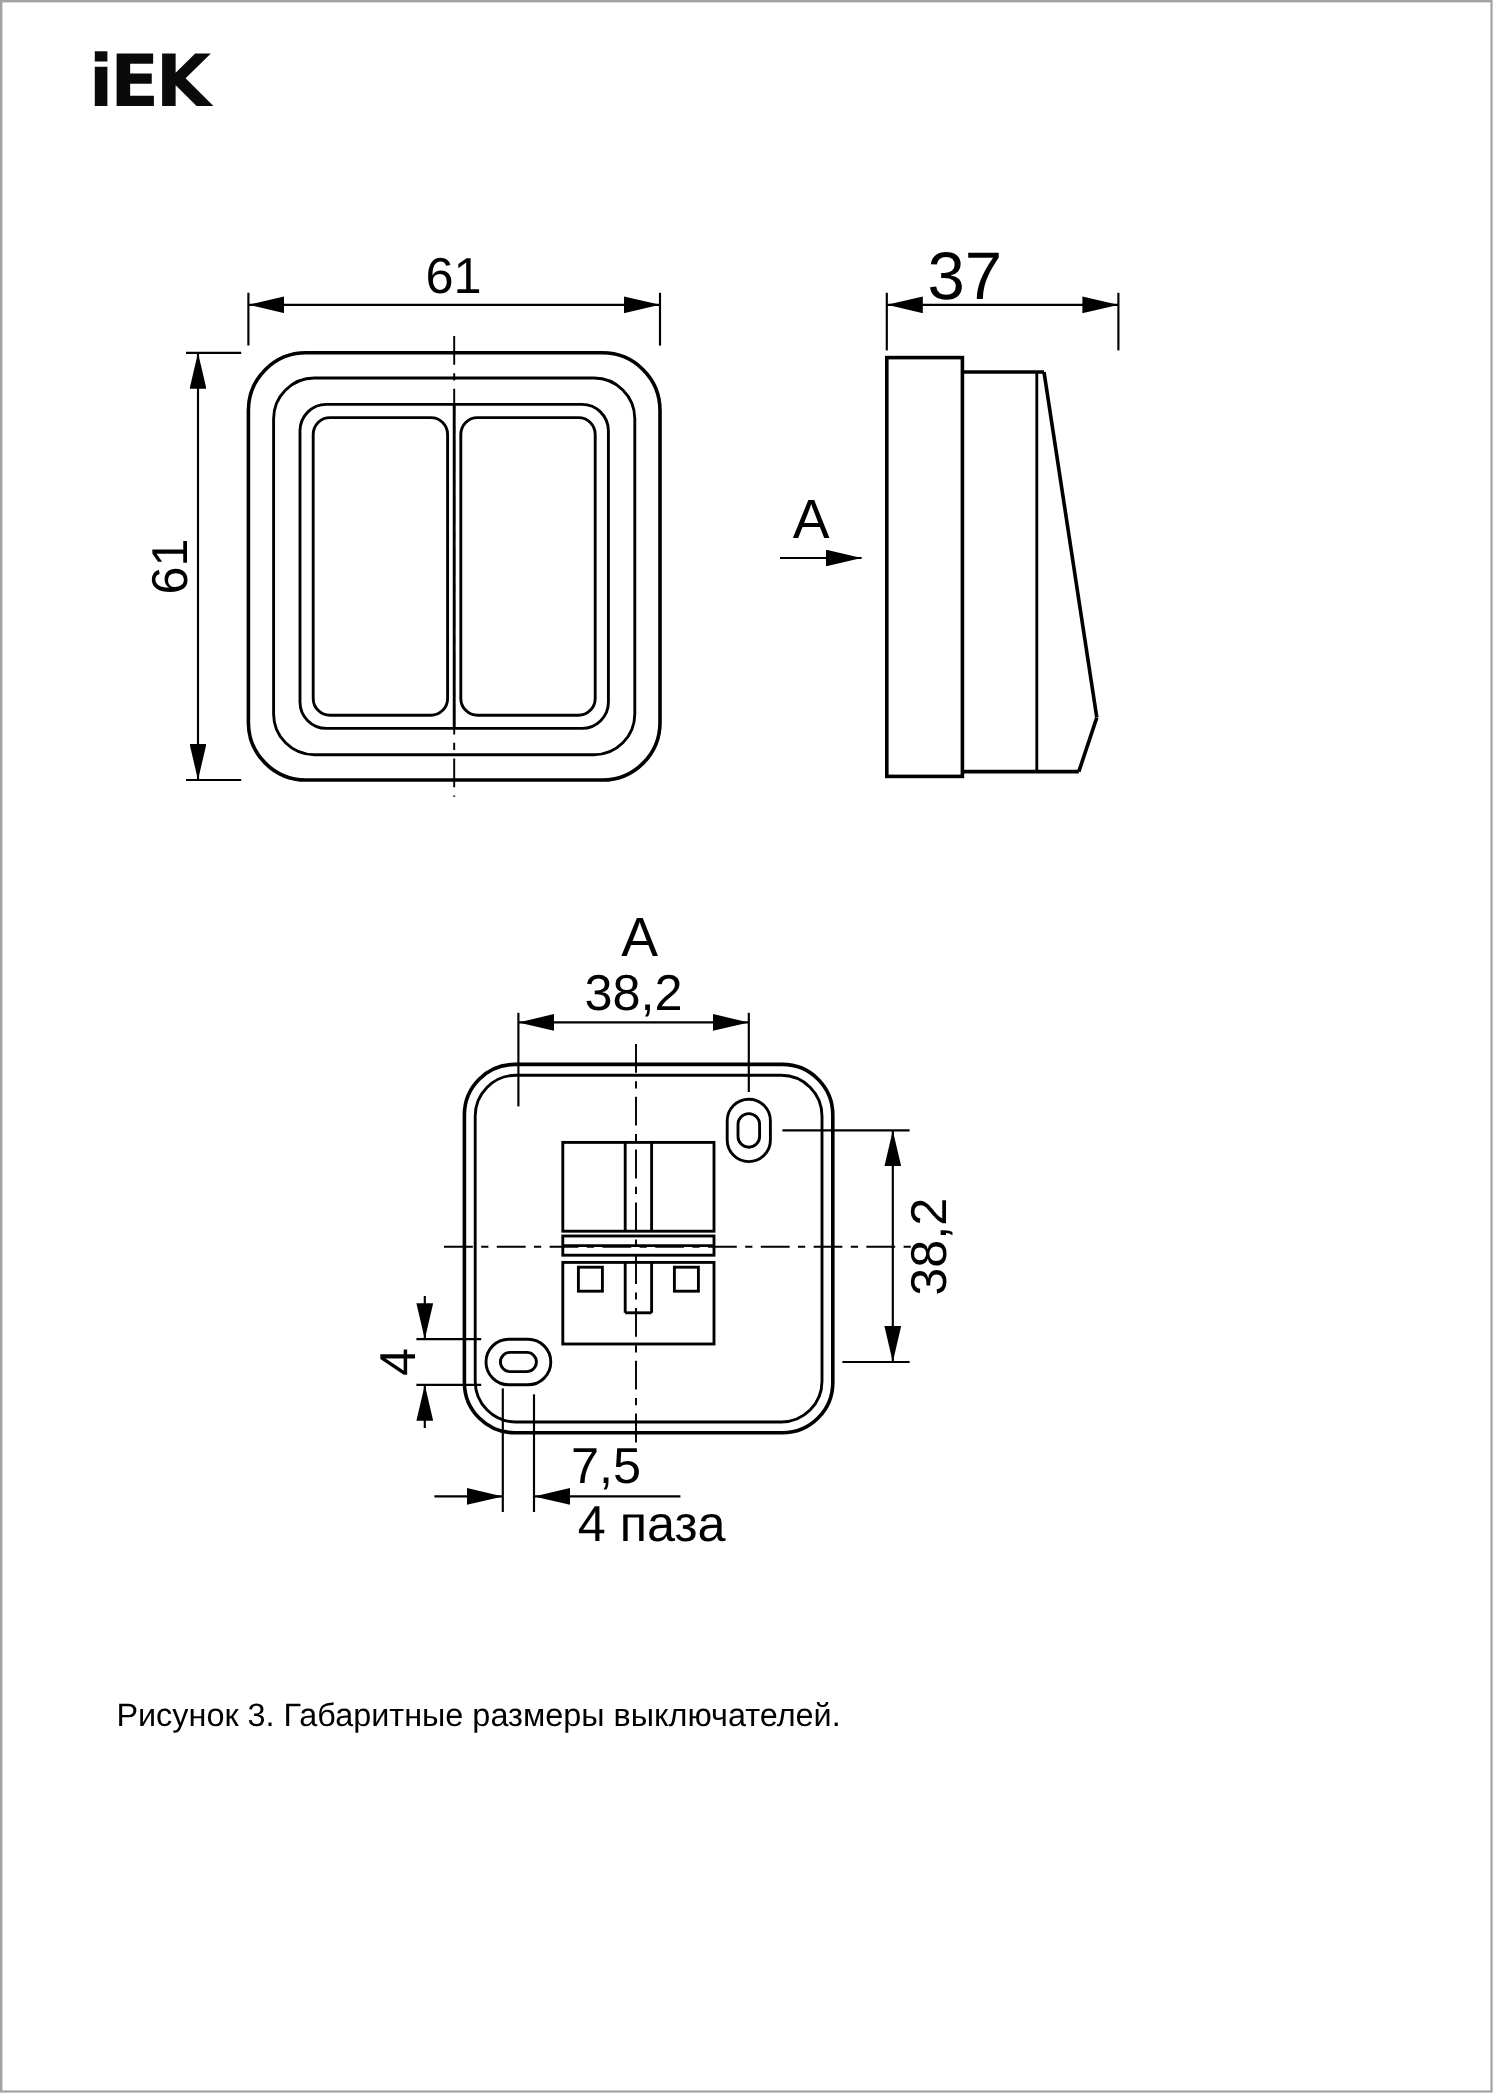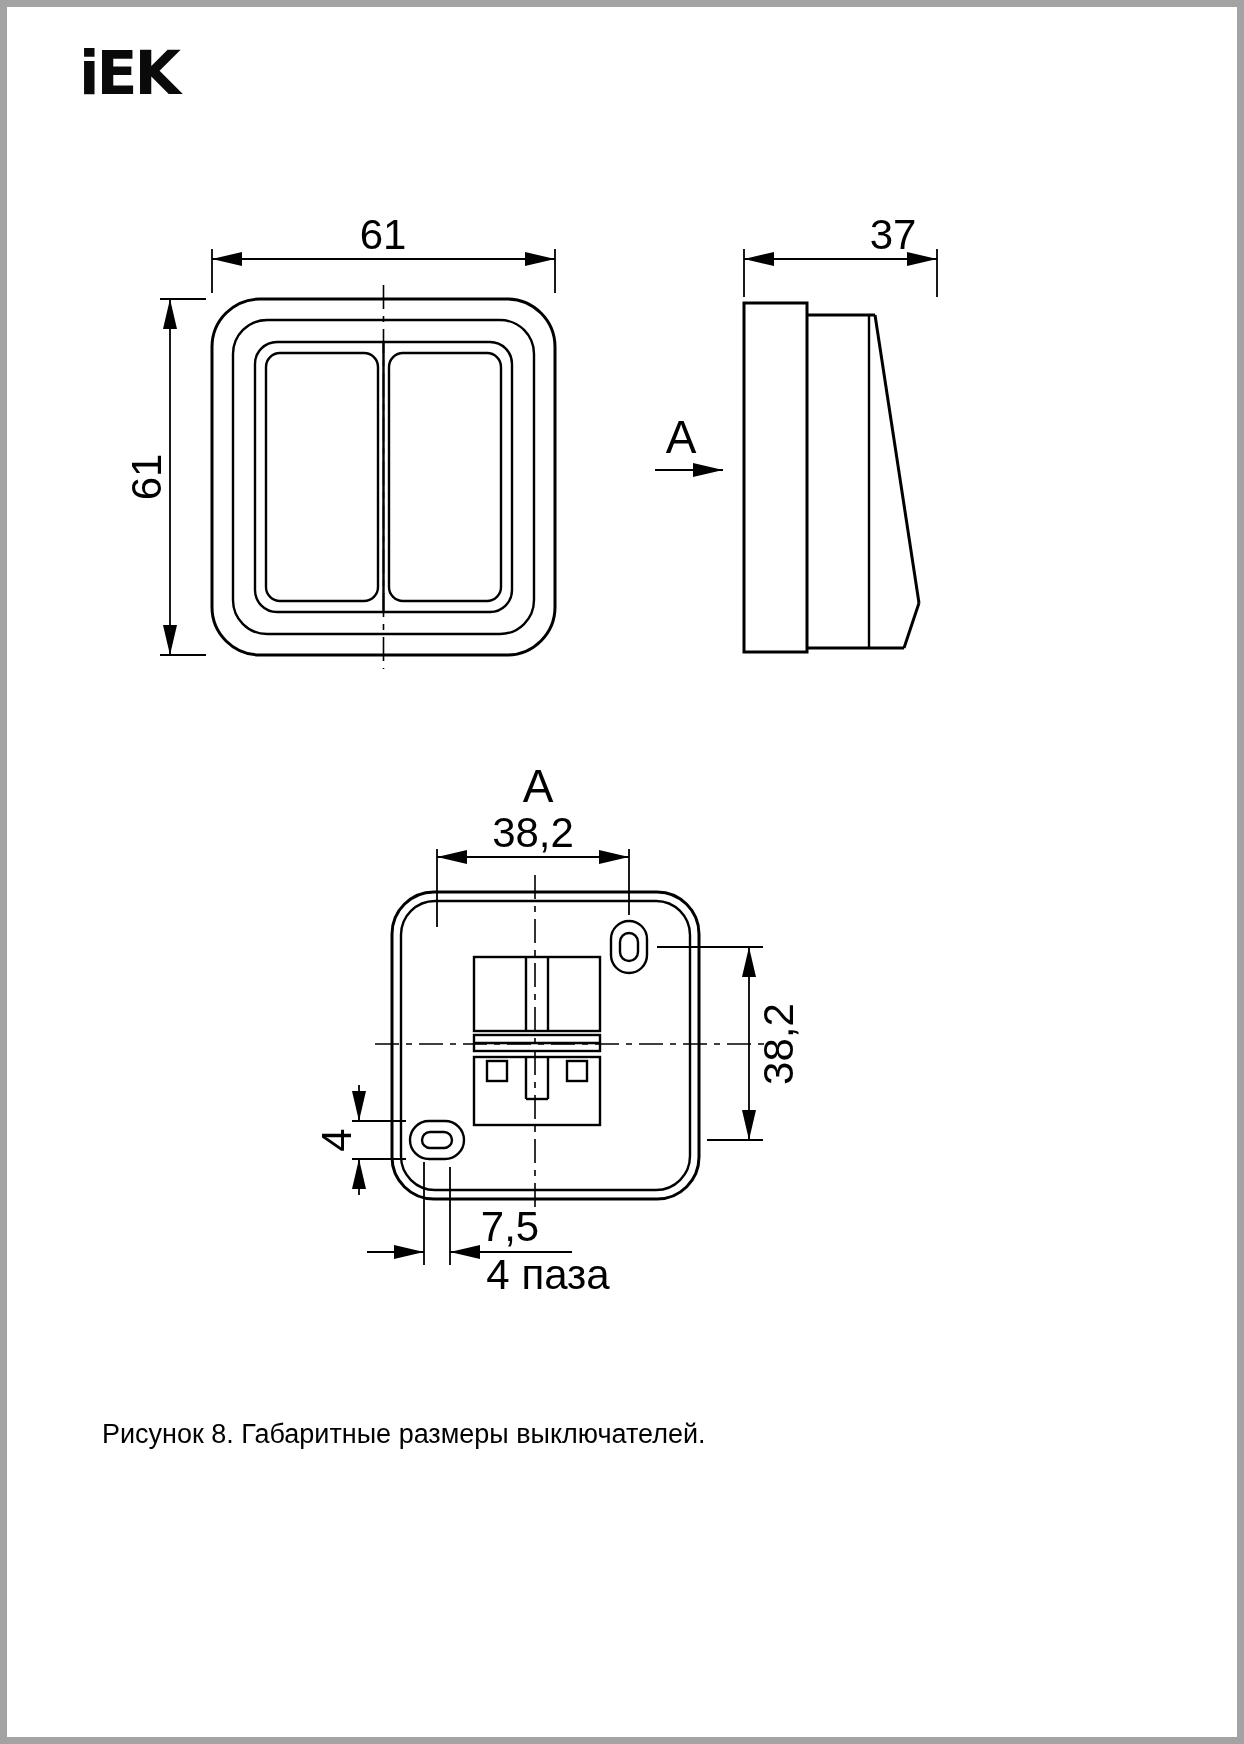--- a/index.html
+++ b/index.html
@@ -1,21 +1,21 @@
 <!DOCTYPE html>
 <html><head>
 <meta charset="utf-8">
 <style>
   html, body { margin: 0; padding: 0; background: #ffffff; }
   .page {
     position: relative;
     width: 1244px;
     height: 1744px;
     background: #ffffff;
-    border: 7px solid #a3a3a3;
+    border: 2px solid #a3a3a3;
     box-sizing: border-box;
     overflow: hidden;
     font-family: "Liberation Sans", sans-serif;
   }
   svg { position: absolute; left: 0; top: 0; }
   .geo   { stroke: #000; stroke-width: 3; fill: none; }
   .geo2  { stroke: #000; stroke-width: 2.4; fill: none; }
   .dim   { stroke: #000; stroke-width: 1.8; fill: none; }
   .cl    { stroke: #000; stroke-width: 1.6; fill: none; stroke-dasharray: 24 7 6 7; }
   .label {
@@ -131,31 +131,31 @@
       <line class="dim" x1="565" y1="1245" x2="443" y2="1245" marker-end="url(#arr)"></line>
     </g>
   </svg>
 
   <div class="logo-text" style="left:72px; top:36px; font-size:60px;">iEK</div>
 
   <div class="label" style="left:376px; top:228px; font-size:42px;">61</div>
 
   <div class="label rot" style="left:140px; top:470px; font-size:42px;">61</div>
 
-  <div class="label" style="left:886px; top:228px; font-size:42px;">37</div>
+  <div class="label" style="left:802px; top:228px; font-size:56px;">37</div>
 
   <div class="label" style="left:674px; top:430px; font-size:46px;">A</div>
 
   <div class="label" style="left:531px; top:779px; font-size:46px;">A</div>
 
   <div class="label" style="left:526px; top:826px; font-size:42px;">38,2</div>
 
   <div class="label rot" style="left:772px; top:1037px; font-size:42px;">38,2</div>
 
   <div class="label rot" style="left:330px; top:1133px; font-size:42px;">4</div>
 
   <div class="label" style="left:503px; top:1220px; font-size:42px;text-align:center;">7,5</div>
 
   <div class="label" style="left:541px; top:1268px; font-size:42px;text-align:center;">4 паза</div>
 
-  <div class="caption-text" style="left:95px; top:1412px; font-size:27px;">Рисунок 8. Габаритные размеры выключателей.</div>
+  <div class="caption-text" style="left:95px; top:1412px; font-size:27px;">Рисунок 3. Габаритные размеры выключателей.</div>
 
 </div>
 
 </body></html>

